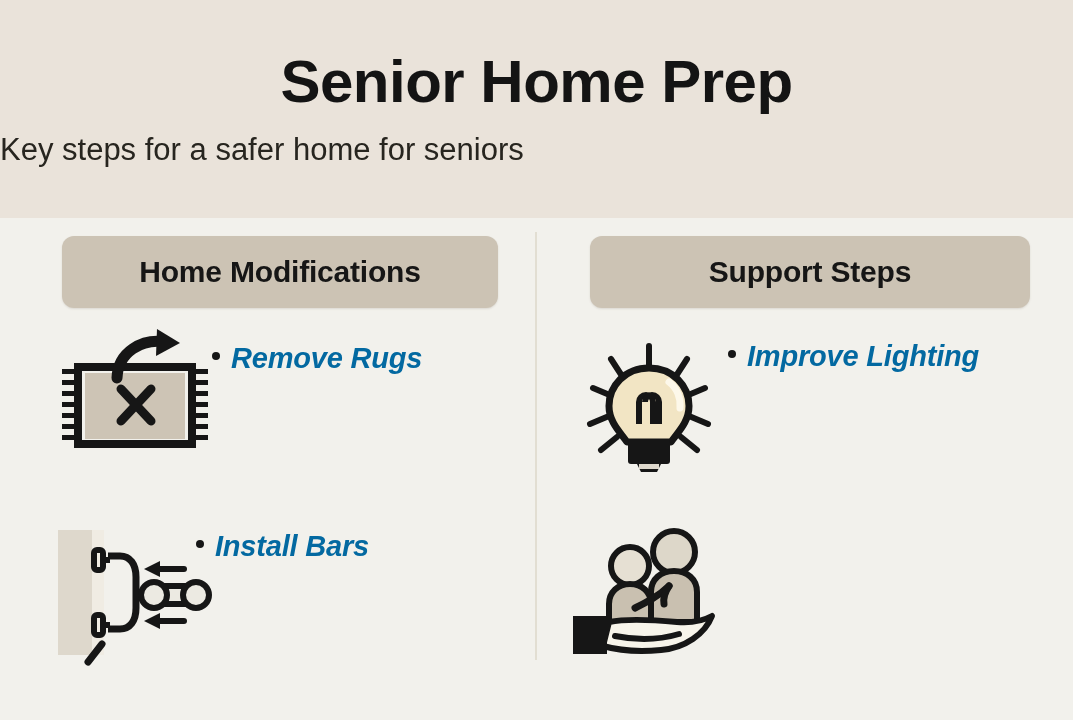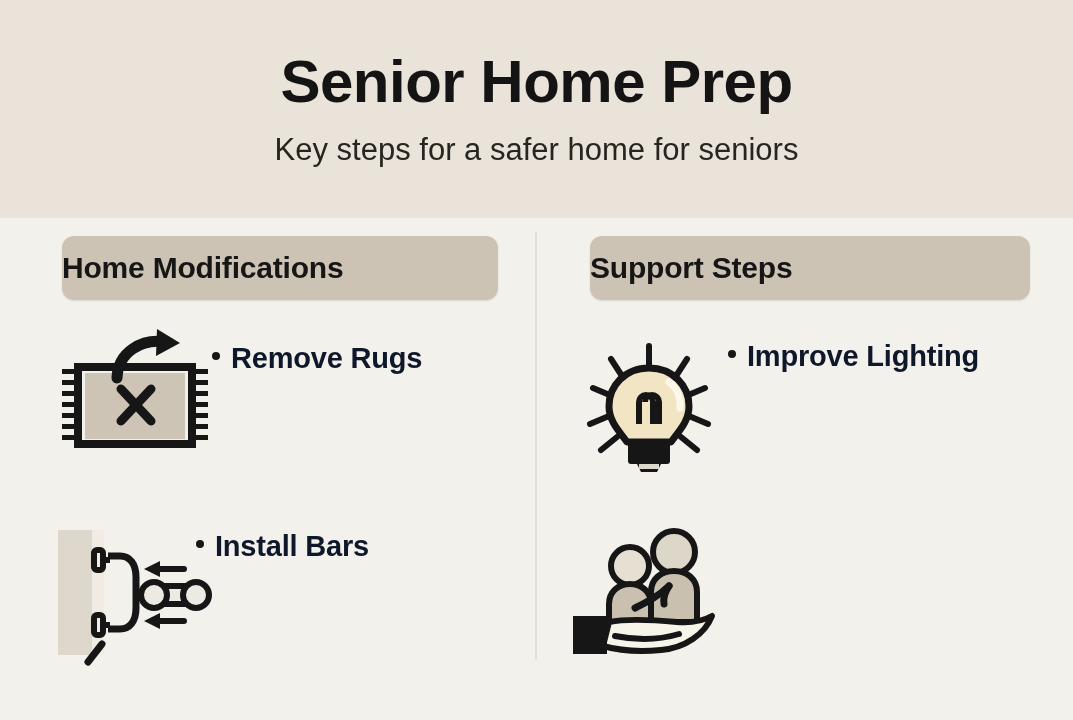--- a/index.html
+++ b/index.html
@@ -35,41 +35,41 @@
     font-weight: 700;
     letter-spacing: -0.5px;
     color: #141414;
     line-height: 1.0;
   }
   #header-subtitle {
     position: absolute;
     left: 0;
     top: 134px;
     width: 1073px;
-    text-align: center;
     font-size: 31px;
     font-weight: 400;
     color: #27251f;
     line-height: 1.0;
   }
 
   
   .column {
     position: absolute;
     top: 236px;
   }
   #col-left  { left: 62px;  width: 436px; }
   #col-right { left: 573px; width: 440px; padding-left: 17px; }
 
   .section-pill {
-    height: 64px;
+    height: 72px;
     border-radius: 12px;
     background: #ccc3b4;
     display: flex;
     align-items: center;
+    justify-content: center;
     box-shadow: 0 1px 2px rgba(120,110,95,0.18);
   }
   .section-pill-label {
     font-size: 30px;
     font-weight: 700;
     color: #161616;
     letter-spacing: -0.2px;
   }
 
   
@@ -90,24 +90,25 @@
   }
   .item-icon {
     width: 150px;
     height: 140px;
     flex: 0 0 150px;
     position: relative;
   }
   .item-label {
     font-size: 29px;
     font-weight: 700;
-    color: #0f172a;
+    color: #0369a1;
     white-space: nowrap;
     letter-spacing: -0.2px;
     padding-top: 10px;
+    font-style: italic;
   }
   .bullet-dot {
     display: inline-block;
     width: 8px;
     height: 8px;
     border-radius: 50%;
     background: #161616;
     margin-right: 11px;
     vertical-align: 8px;
   }

